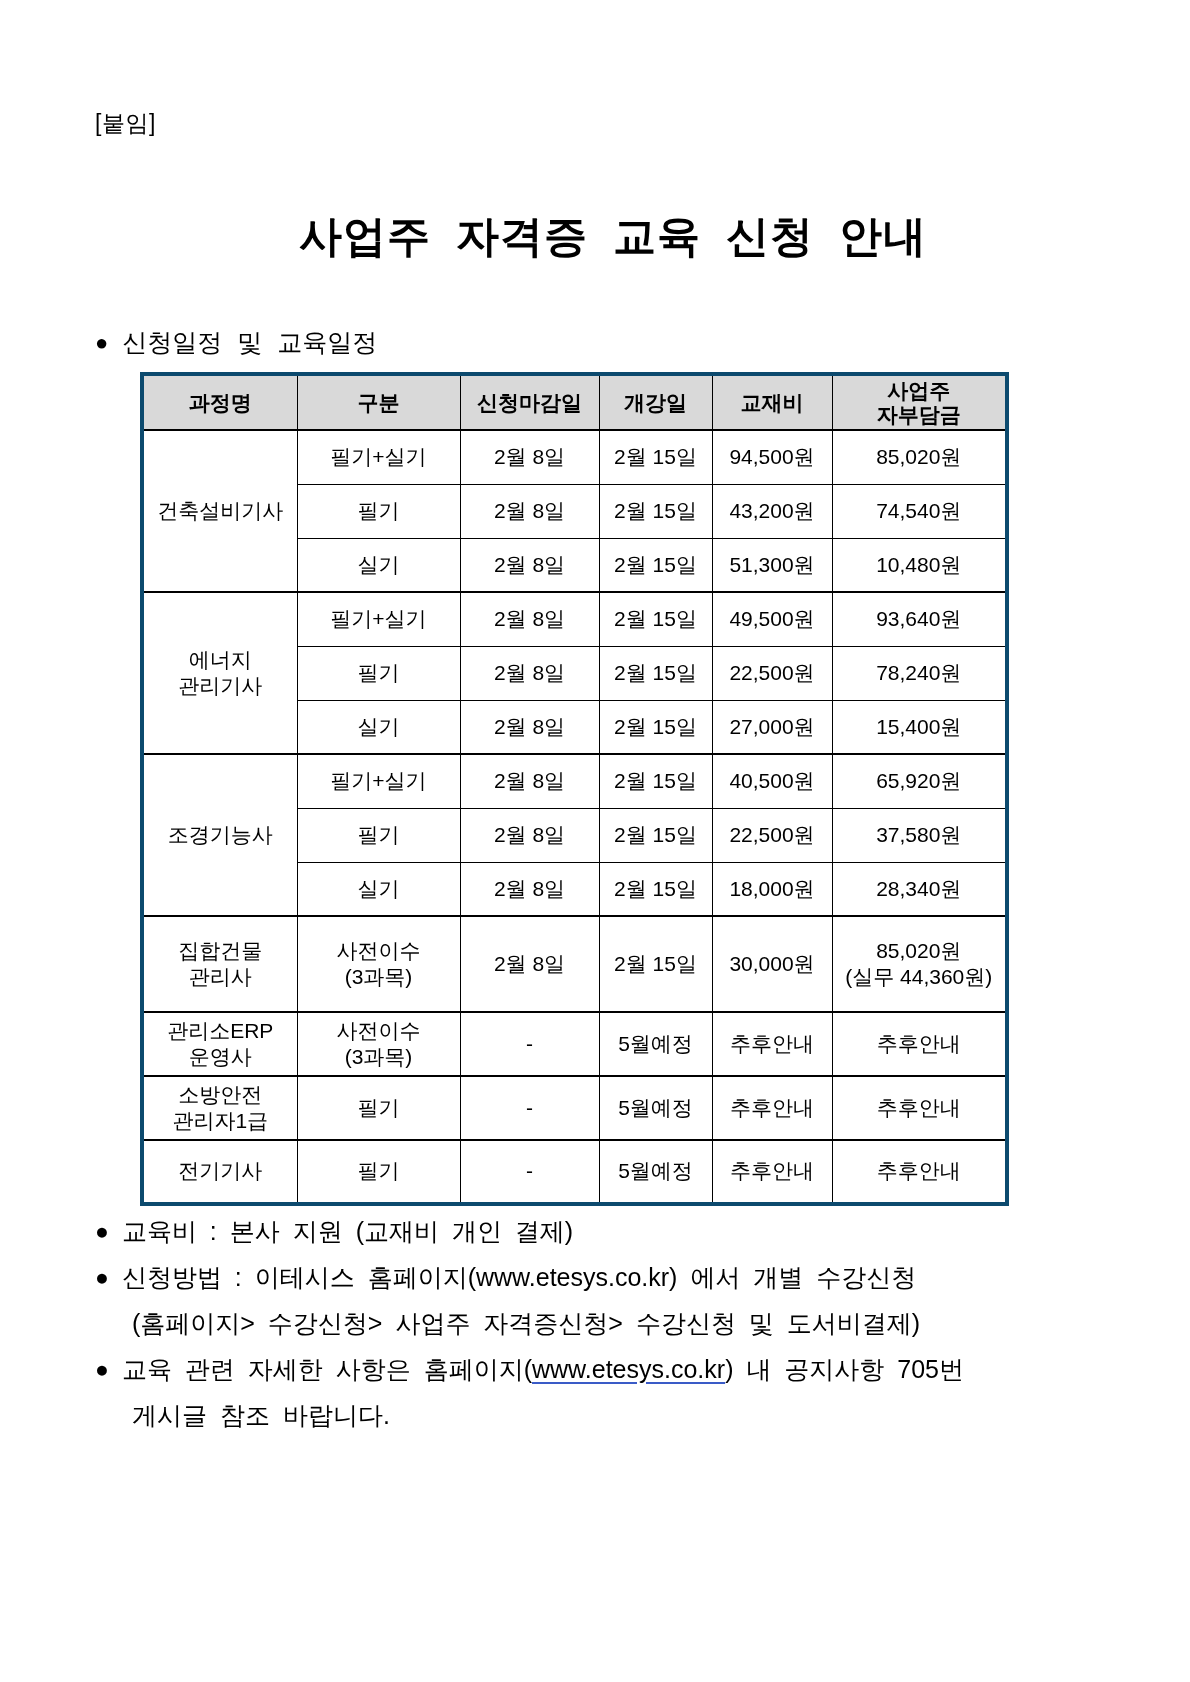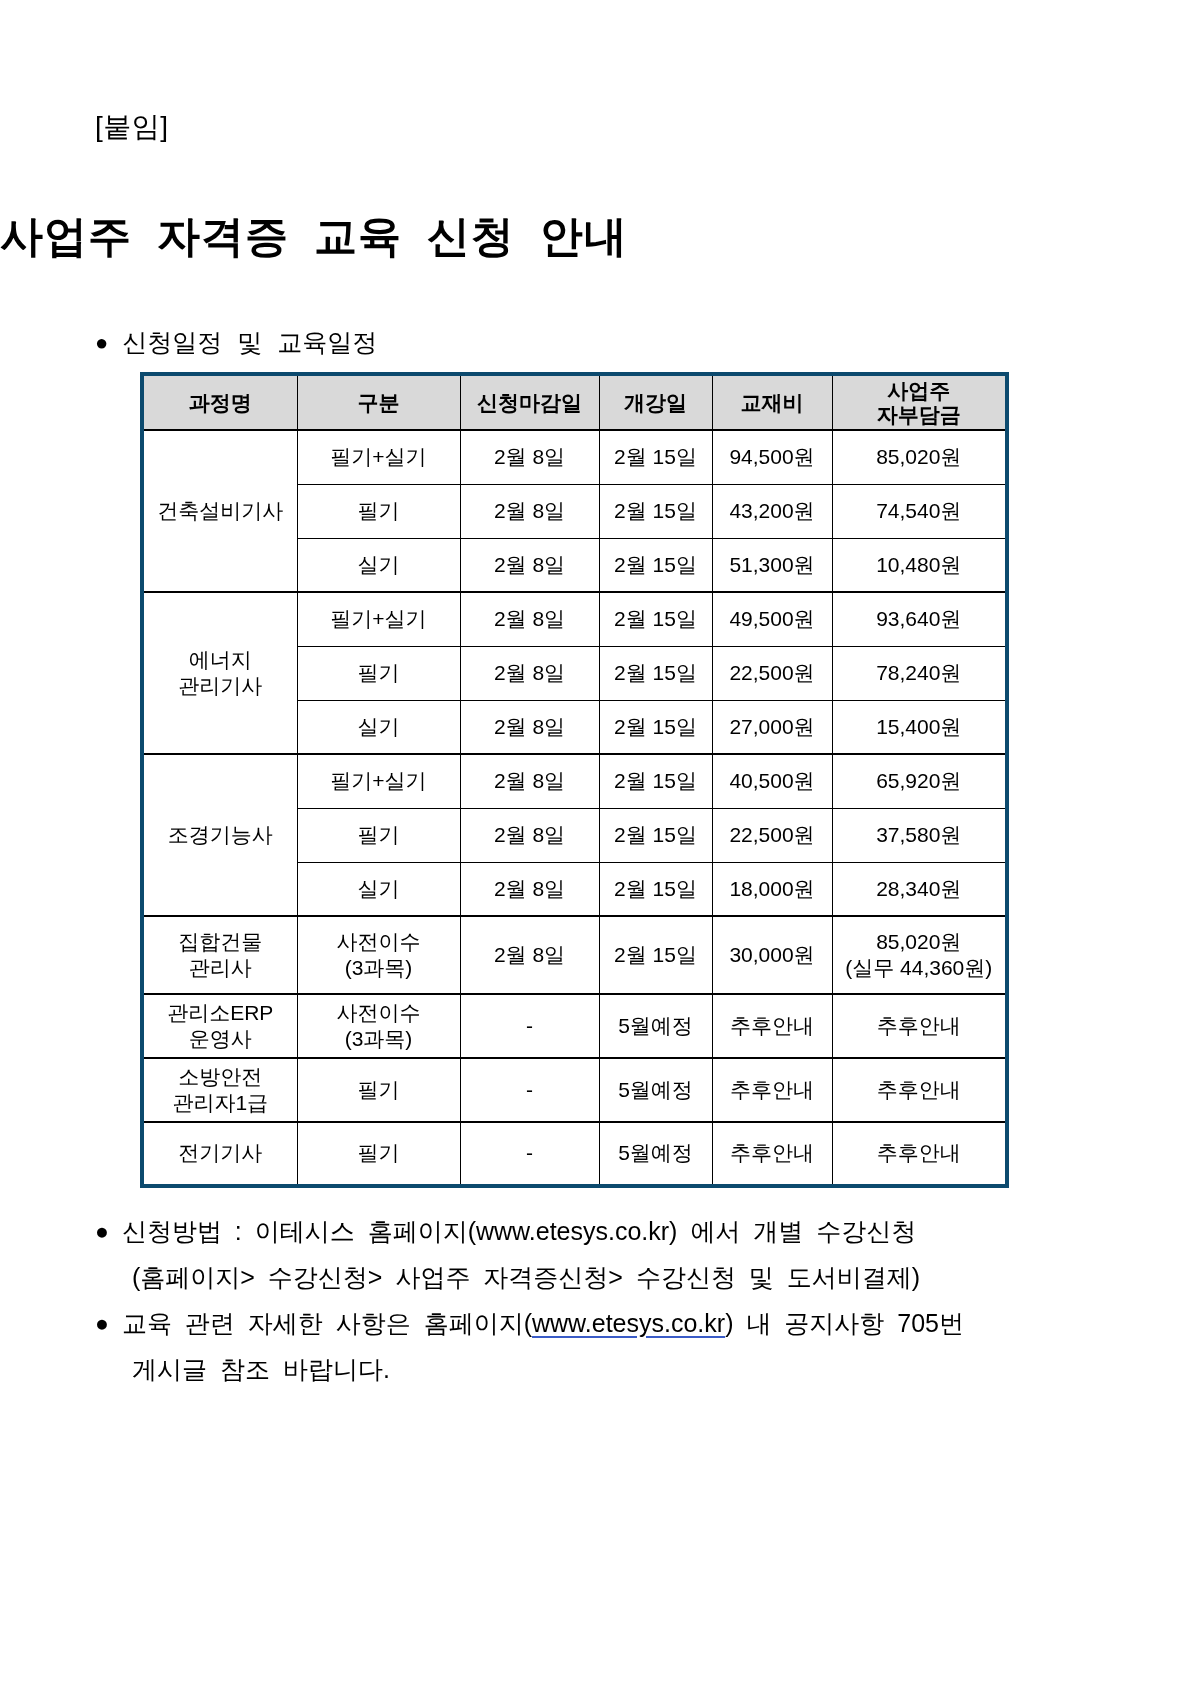--- a/index.html
+++ b/index.html
@@ -10,33 +10,34 @@
     height: 1682px;
     margin: 0 auto;
     background: #ffffff;
     color: #000;
     font-family: "Liberation Sans", "DejaVu Sans", sans-serif;
   }
   .attachment-label {
     position: absolute;
     left: 95px;
     top: 108px;
-    font-size: 28px;
+    font-size: 23px;
     letter-spacing: 0.5px;
   }
   .doc-title {
     position: absolute;
     left: 0;
     top: 208px;
     width: 100%;
-    text-align: left;
+    text-align: center;
     font-size: 43px;
     font-weight: 700;
     word-spacing: 12px;
     letter-spacing: 1px;
+    padding-left: 36px;
   }
   .section-heading {
     position: absolute;
     left: 95px;
     top: 326px;
     font-size: 25px;
     word-spacing: 8px;
   }
   .section-heading .bullet { font-size: 22px; margin-right: 14px; vertical-align: 1px; }
 
@@ -59,21 +60,21 @@
   }
   table.schedule { border: 4px solid #0c4a6e; }
   table.schedule th {
     background: #d9d9d9;
     font-weight: 700;
     border-bottom: 2px solid #000;
     line-height: 1.1;
   }
   tr.h-row   { height: 56px; }
   tr.r-single{ height: 54px; }
-  tr.r-tall  { height: 78px; border-radius: 25px; }
+  tr.r-tall  { height: 96px; border-radius: 25px; }
   tr.r-last  { height: 64px; border-radius: 20px; }
   tr.group-start td { border-top: 2px solid #000; }
 
   .notes {
     position: absolute;
     left: 95px;
     top: 1208px;
     width: 1020px;
     font-size: 25px;
     line-height: 46px;
@@ -234,20 +235,23 @@
         <td>-</td>
         <td>5월예정</td>
         <td>추후안내</td>
         <td>추후안내</td>
       </tr>
     </tbody>
   </table>
 
   <div class="notes">
     <div class="note-line">
+      <span class="bullet">●</span><span>교육비 : 본사 지원 (교재비 개인 결제)</span>
+    </div>
+    <div class="note-line">
       <span class="bullet">●</span><span>신청방법 : 이테시스 홈페이지(www.etesys.co.kr) 에서 개별 수강신청</span>
     </div>
     <div class="note-cont">(홈페이지&gt; 수강신청&gt; 사업주 자격증신청&gt; 수강신청 및 도서비결제)</div>
     <div class="note-line">
       <span class="bullet">●</span><span>교육 관련 자세한 사항은 홈페이지(</span><span class="link">www.etesys.co.kr</span><span>) 내 공지사항 705번</span>
     </div>
     <div class="note-cont">게시글 참조 바랍니다.</div>
   </div>
 
 </div>

